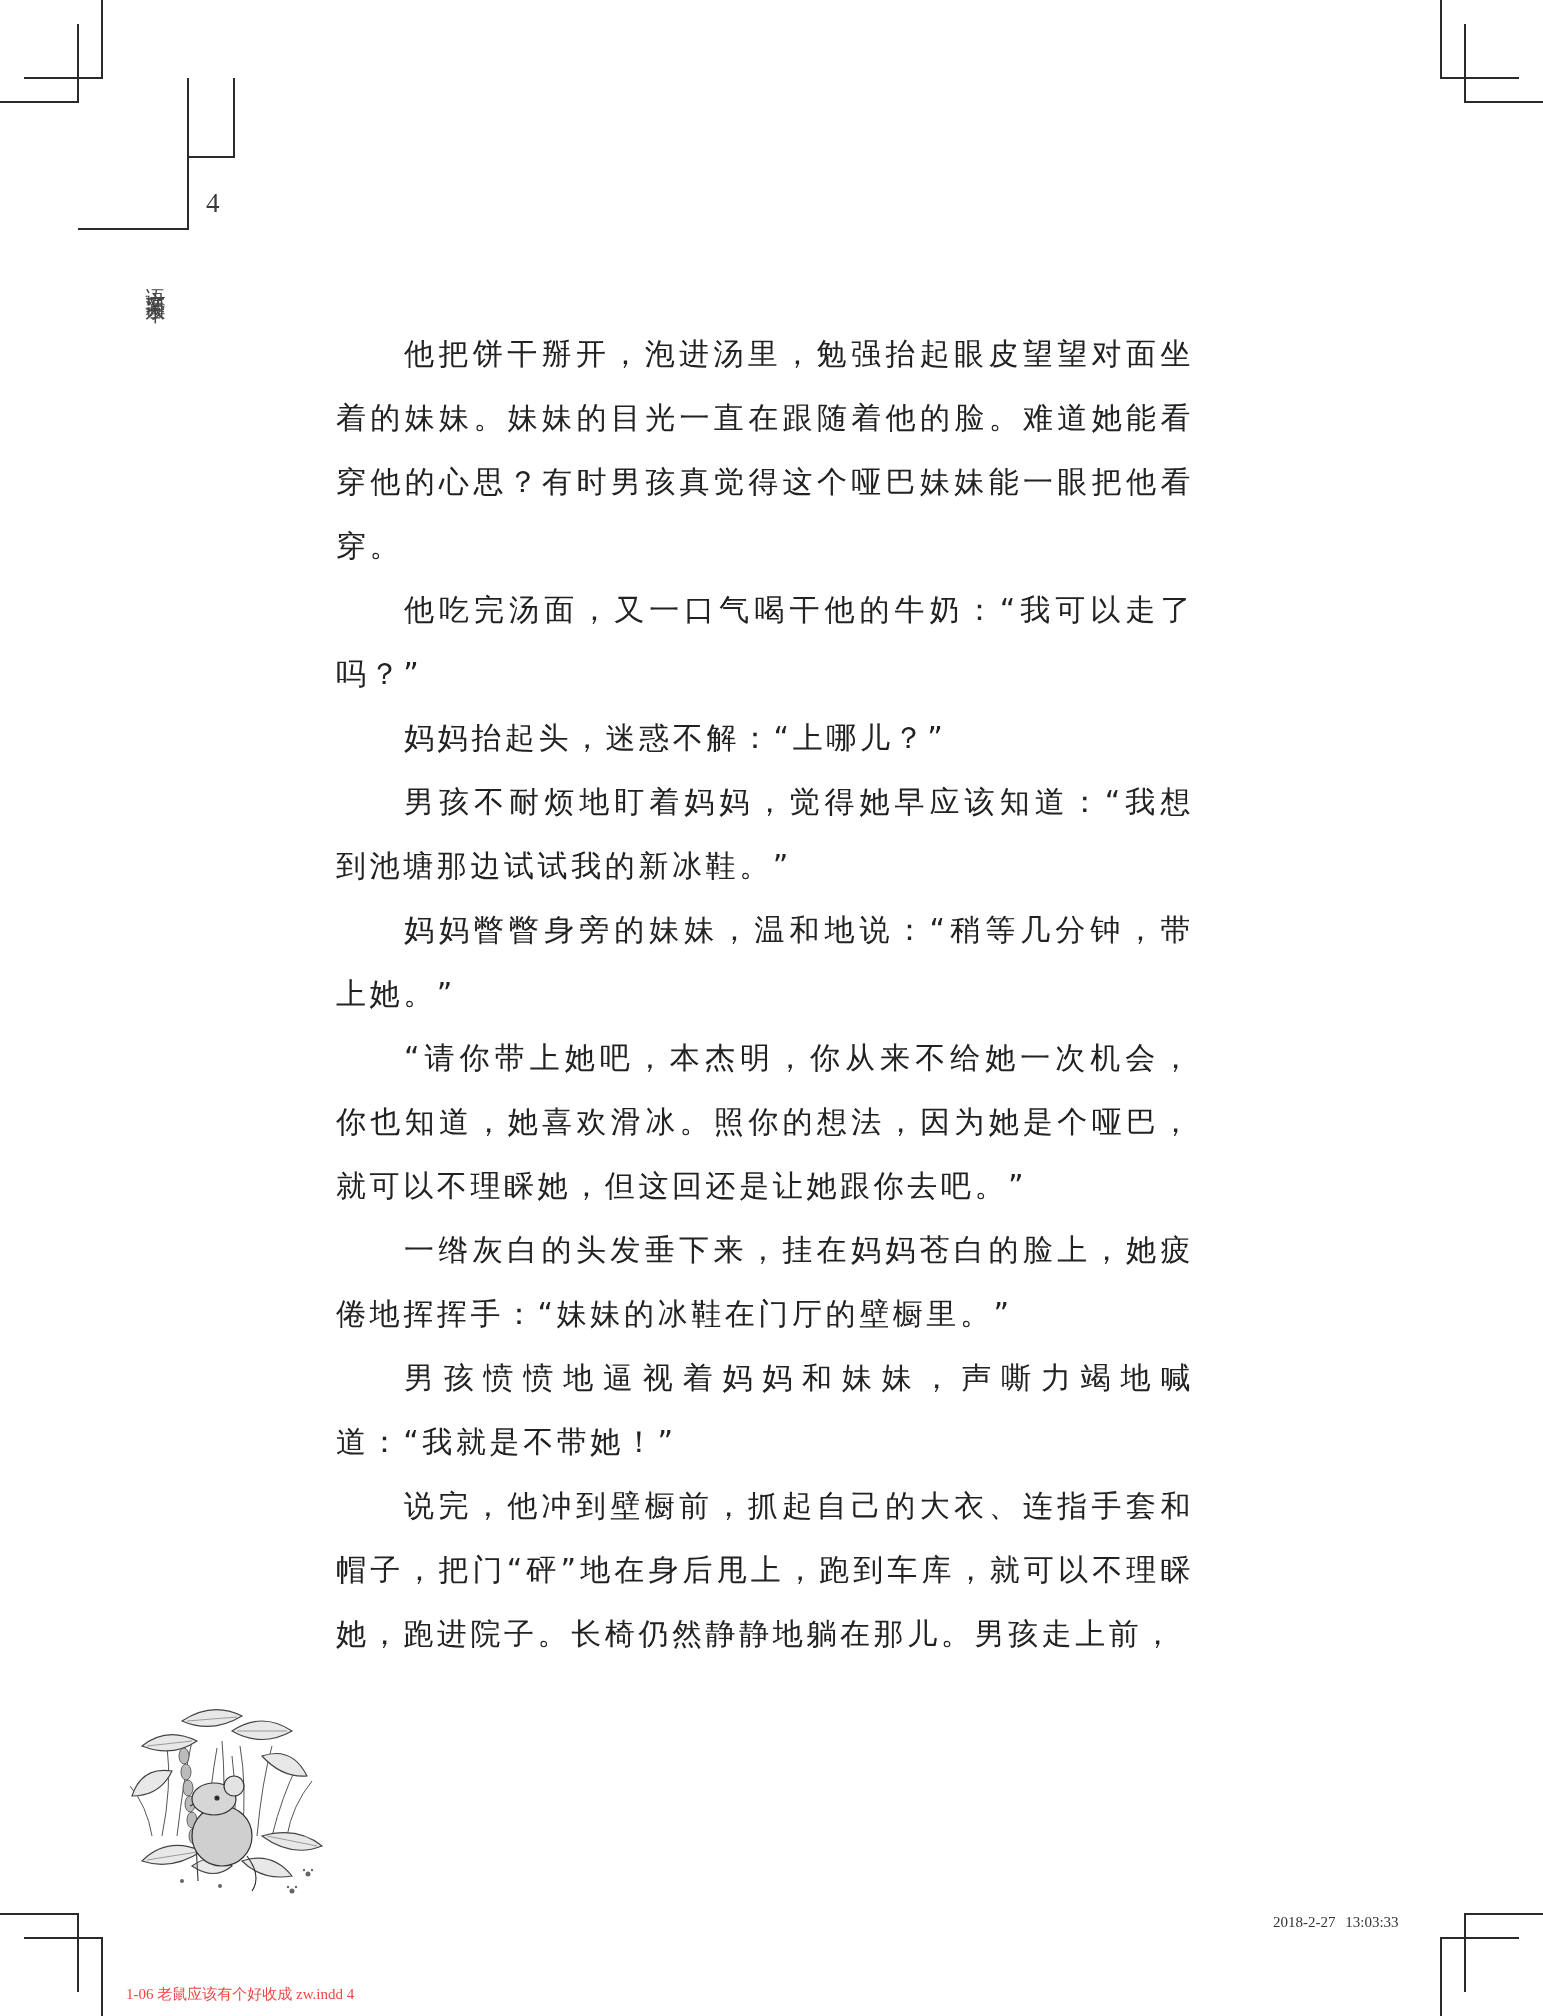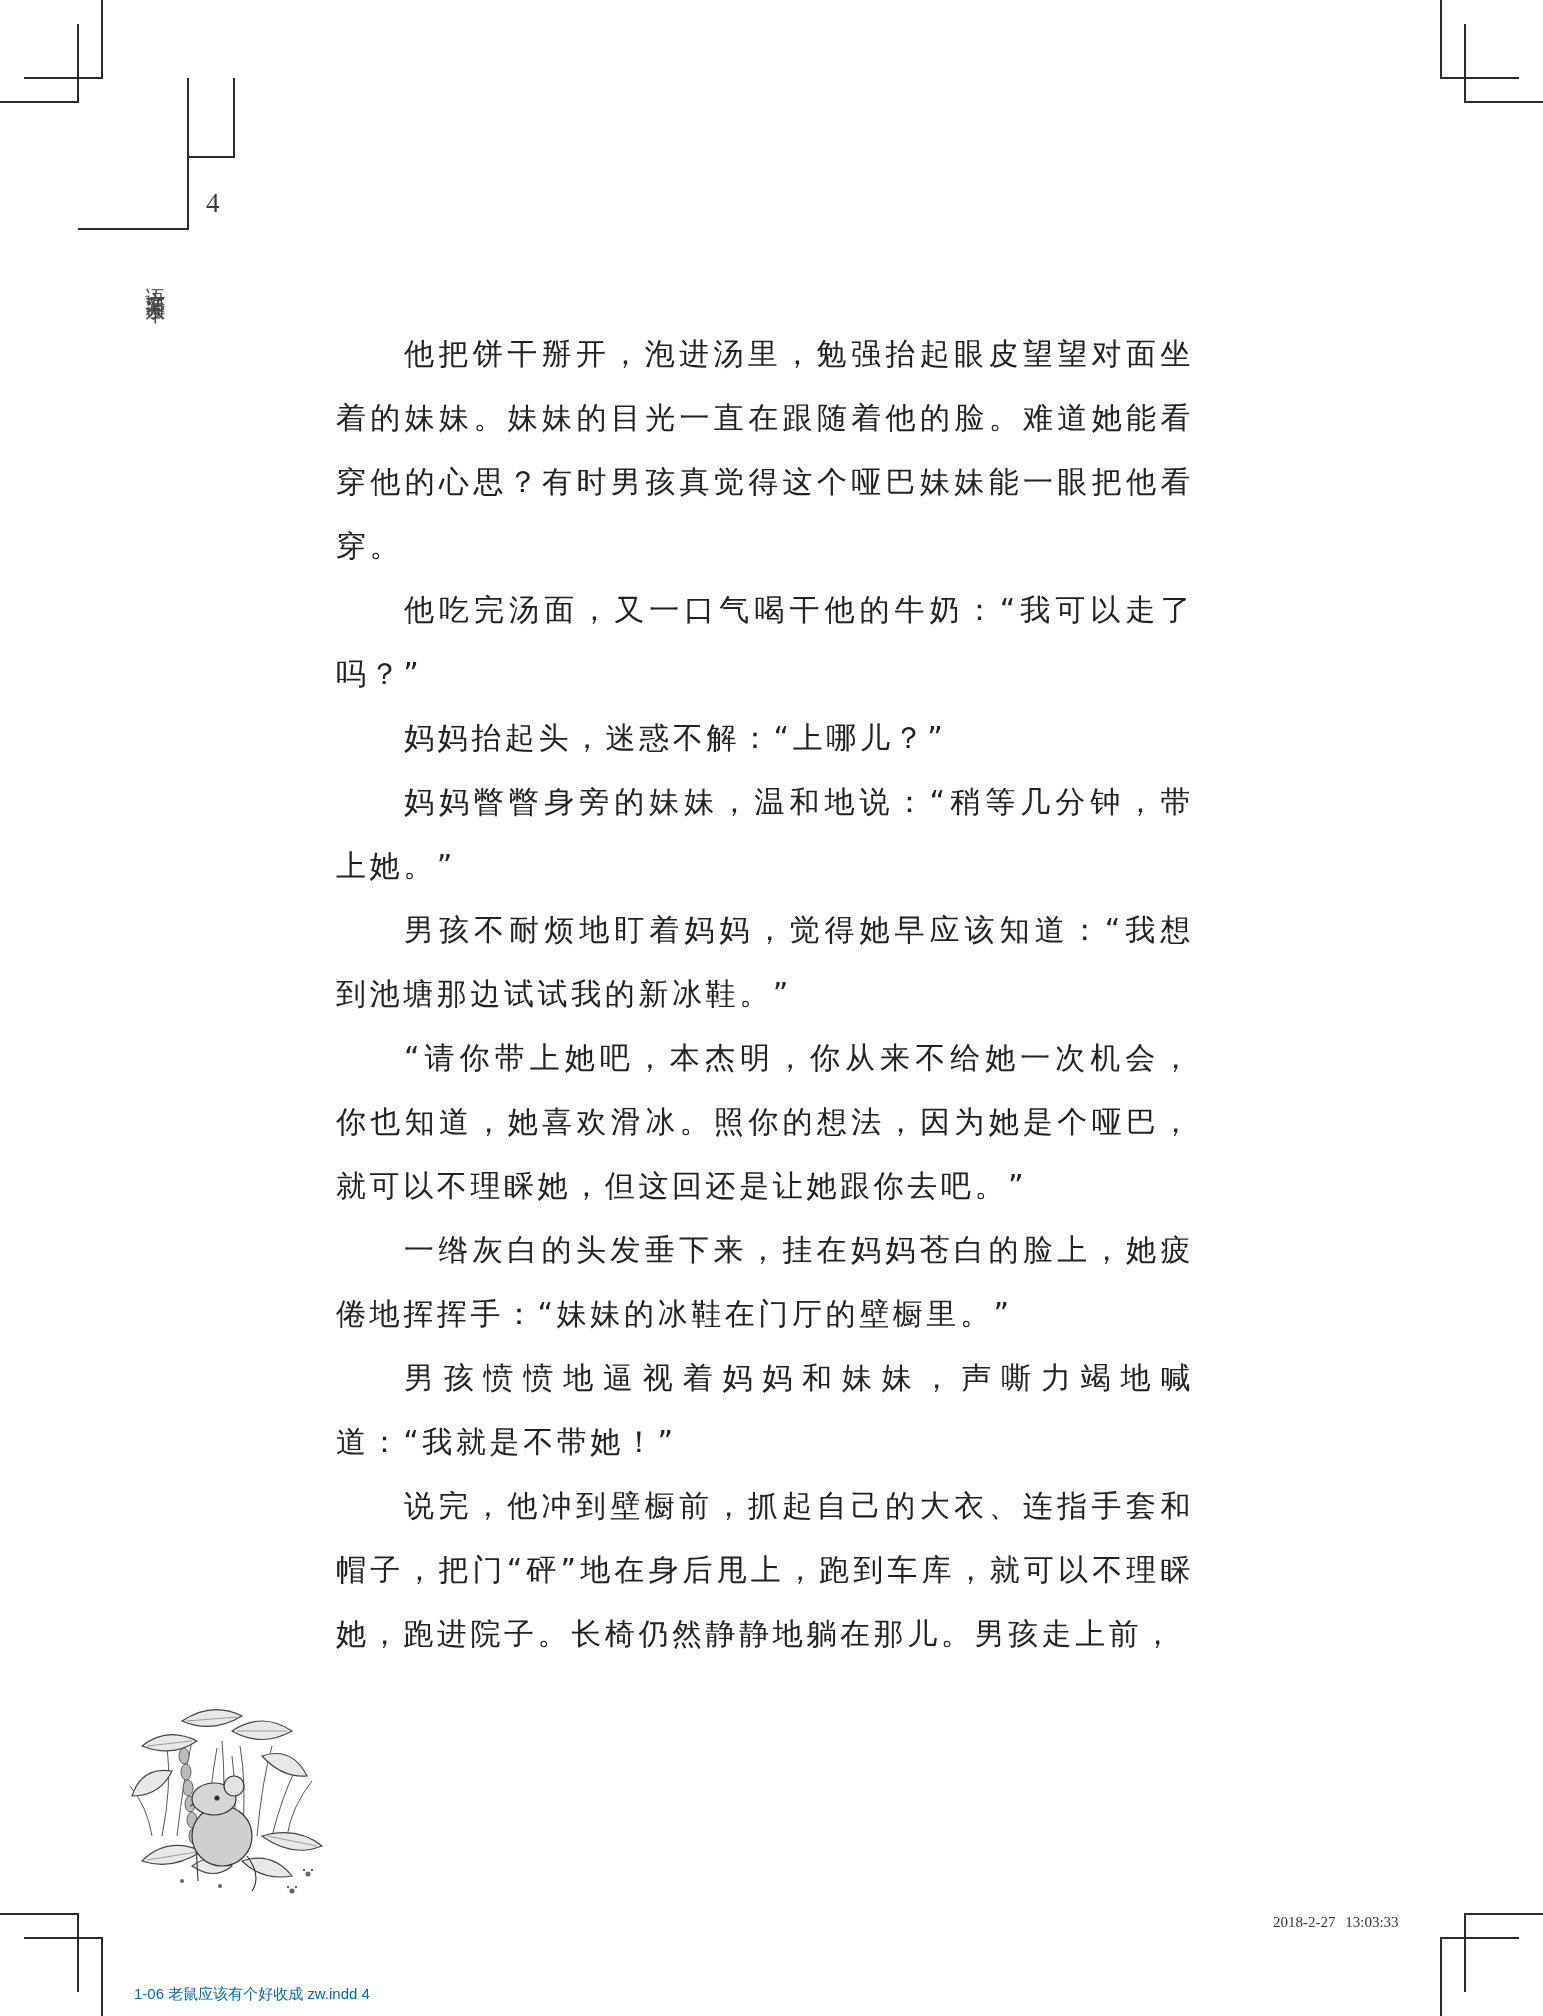--- a/index.html
+++ b/index.html
@@ -22,22 +22,22 @@
     position: absolute; left: 336px; top: 322px; width: 858px;
     font-family: "DejaVu Sans", "Liberation Sans", sans-serif;
     font-size: 30px; line-height: 64px; color: #222;
     letter-spacing: 3.6px;
   }
   .body-text p { margin: 0; text-align: justify; text-indent: 68px; }
   .illustration {
     position: absolute; left: 122px; top: 1686px; width: 216px; height: 212px;
   }
   .footer-left {
-    position: absolute; left: 134px; top: 1985px;
-    font-family: Liberation Sans, sans-serif; font-size: 15px; color: #0369a1;
+    position: absolute; left: 126px; top: 1985px;
+    font-family: Liberation Serif, serif; font-size: 15px; color: #ef4444;
   }
   .footer-right {
     position: absolute; left: 1273px; top: 1914px;
     font-family: Liberation Serif, serif; font-size: 15px; color: #333;
     word-spacing: 6px;
   }
 </style>
 </head>
 <body>
 
@@ -66,22 +66,22 @@
 <div class="mark h" style="left:1440px;top:1937px;width:79px;"></div>
 <div class="mark v" style="left:1440px;top:1937px;height:79px;"></div>
 
 <div class="page-num">4</div>
 <div class="side-title">语文新读本</div>
 
 <div class="body-text">
   <p>他把饼干掰开，泡进汤里，勉强抬起眼皮望望对面坐着的妹妹。妹妹的目光一直在跟随着他的脸。难道她能看穿他的心思？有时男孩真觉得这个哑巴妹妹能一眼把他看穿。</p>
   <p>他吃完汤面，又一口气喝干他的牛奶：“我可以走了吗？”</p>
   <p>妈妈抬起头，迷惑不解：“上哪儿？”</p>
+  <p>男孩不耐烦地盯着妈妈，觉得她早应该知道：“我想到池塘那边试试我的新冰鞋。”</p>
   <p>妈妈瞥瞥身旁的妹妹，温和地说：“稍等几分钟，带上她。”</p>
-  <p>男孩不耐烦地盯着妈妈，觉得她早应该知道：“我想到池塘那边试试我的新冰鞋。”</p>
   <p>“请你带上她吧，本杰明，你从来不给她一次机会，你也知道，她喜欢滑冰。照你的想法，因为她是个哑巴，就可以不理睬她，但这回还是让她跟你去吧。”</p>
   <p>一绺灰白的头发垂下来，挂在妈妈苍白的脸上，她疲倦地挥挥手：“妹妹的冰鞋在门厅的壁橱里。”</p>
   <p>男孩愤愤地逼视着妈妈和妹妹，声嘶力竭地喊道：“我就是不带她！”</p>
   <p>说完，他冲到壁橱前，抓起自己的大衣、连指手套和帽子，把门“砰”地在身后甩上，跑到车库，就可以不理睬她，跑进院子。长椅仍然静静地躺在那儿。男孩走上前，</p>
 </div>
 
 <div class="illustration">
   <svg width="216" height="212" viewBox="0 0 216 212" xmlns="http://www.w3.org/2000/svg">
     <g fill="none" stroke="#555" stroke-width="1">
 

